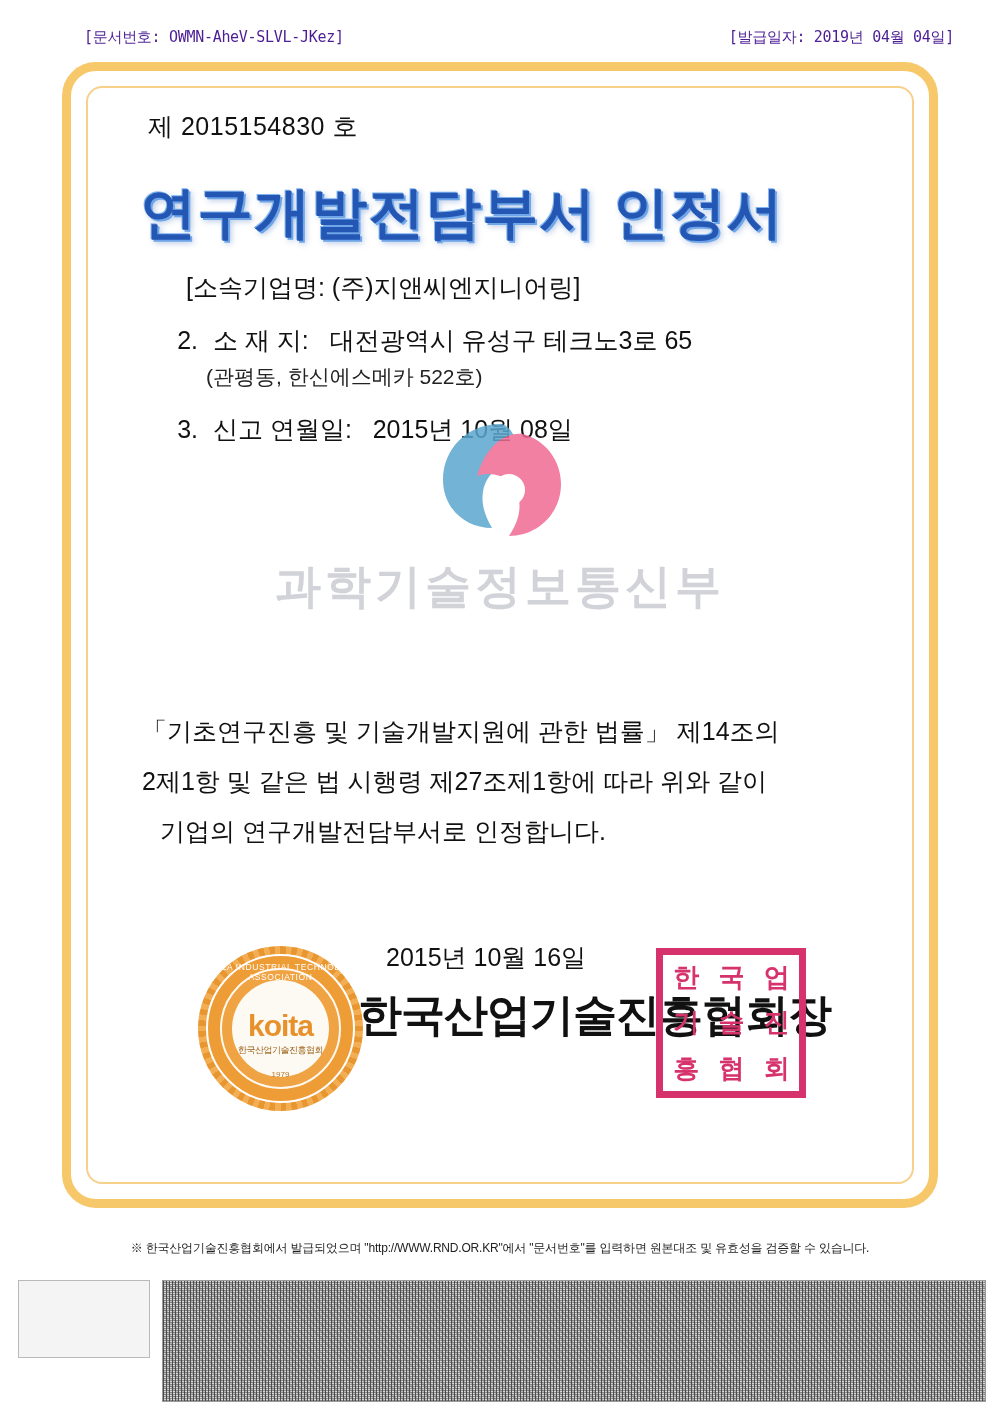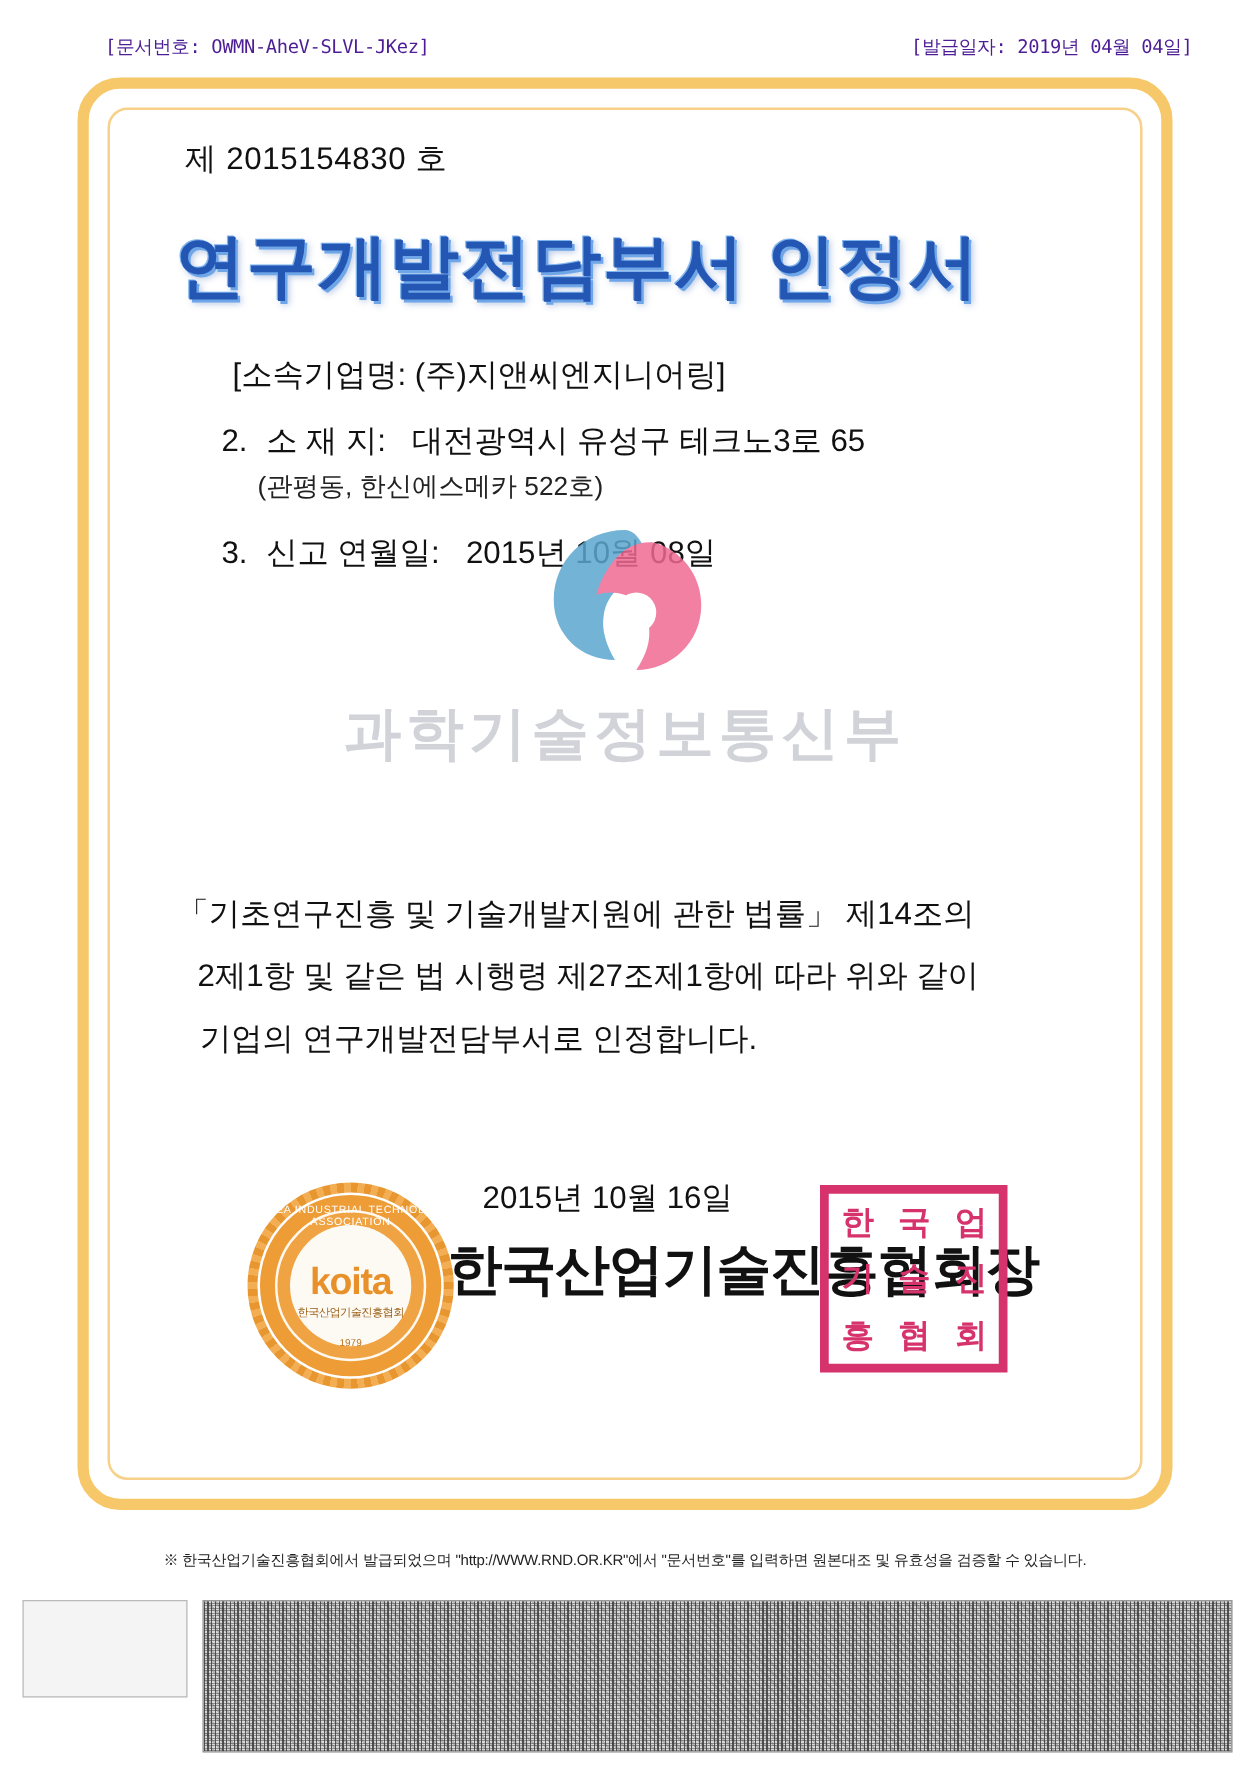--- a/index.html
+++ b/index.html
@@ -120,21 +120,21 @@
     text-align: right;
     padding-right: 8px;
   }
   .item .lbl {
     display: inline-block;
   }
   .item .val {
     display: inline-block;
   }
   .row-1 { padding-left: 78px; }
-  .row-2 { padding-left: 100px; margin-top: 12px; margin-bottom: 20px; }
+  .row-2 { padding-left: 100px; margin-top: 0; margin-bottom: 20px; }
   .row-3 { padding-left: 78px; }
   .row-3-sub {
     padding-left: 120px;
     font-size: 21px;
     margin-top: 2px;
     color: #222;
   }
   .row-4 { padding-left: 78px; margin-top: 22px; }
 
   
@@ -174,21 +174,21 @@
     position: absolute;
     left: 56px;
     top: 620px;
     width: 716px;
     font-size: 25px;
     line-height: 50px;
     color: #111;
     text-align: justify;
   }
   .legal .ln { display: block; white-space: nowrap; }
-  .legal .ln2 { padding-left: 0; margin-left: 16px; }
+  .legal .ln2 { padding-left: 0; }
   .legal .ln3 { padding-left: 18px; }
 
   
   .sig-date {
     position: absolute;
     left: 300px;
     top: 855px;
     font-size: 25px;
     color: #111;
     white-space: nowrap;

